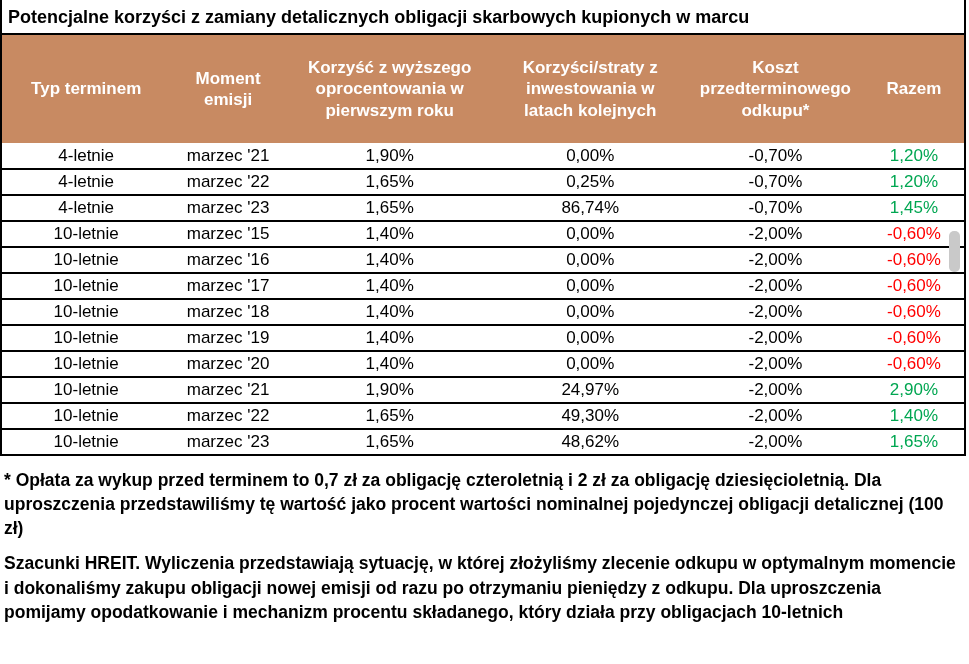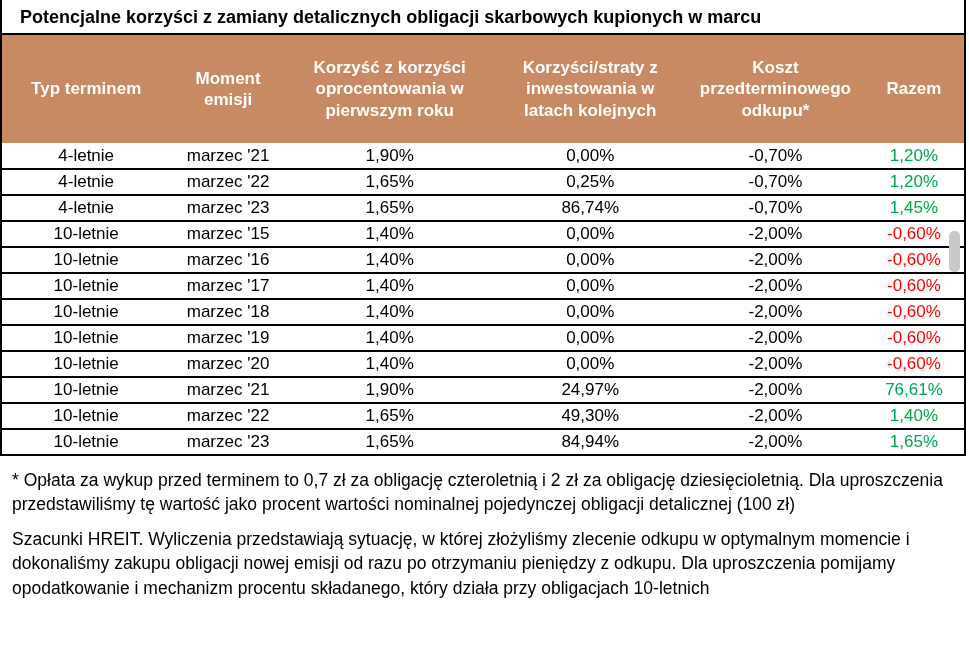--- a/index.html
+++ b/index.html
@@ -12,21 +12,21 @@
   }
   .table-wrap {
     position: relative;
     width: 966px;
     border-left: 2px solid #000;
     border-right: 2px solid #000;
   }
   .title {
     font-size: 18px;
     font-weight: bold;
-    padding: 7px 2px 5px 18px;
+    padding: 7px 2px 5px 6px;
     border-bottom: 2px solid #000;
     white-space: nowrap;
   }
   table.bonds {
     width: 100%;
     border-collapse: collapse;
     table-layout: fixed;
   }
   table.bonds col.c1 { width: 17.5%; }
   table.bonds col.c2 { width: 12.0%; }
@@ -52,23 +52,24 @@
     padding: 1px 2px;
     border-bottom: 2px solid #000;
     vertical-align: middle;
     background: #fff;
   }
   td.razem { font-weight: normal; }
   td.razem[data-status="positive"] { color: var(--positive, #00A651); }
   td.razem[data-status="negative"] { color: var(--negative, #FF0000); }
   .footnotes {
     width: 956px;
-    padding-left: 12px;
+    padding-left: 4px;
     font-size: 17.5px;
     line-height: 1.38;
+    font-weight: bold;
   }
   .footnote-1 { margin-top: 12px; }
   .footnote-2 { margin-top: 11px; }
   .scroll-thumb {
     position: absolute;
     left: 949px;
     top: 231px;
     width: 11px;
     height: 41px;
     background: #c9c9c9;
@@ -88,21 +89,21 @@
         <col class="c2">
         <col class="c3">
         <col class="c4">
         <col class="c5">
         <col class="c6">
     </colgroup>
     <thead>
       <tr>
         <th>Typ terminem</th>
         <th>Moment emisji</th>
-        <th>Korzyść z korzyści oprocentowania w pierwszym roku</th>
+        <th>Korzyść z wyższego oprocentowania w pierwszym roku</th>
         <th>Korzyści/straty z inwestowania w latach kolejnych</th>
         <th>Koszt przedterminowego odkupu*</th>
         <th>Razem</th>
       </tr>
     </thead>
     <tbody>
       <tr>
         <td>4-letnie</td>
         <td>marzec '21</td>
         <td>1,90%</td>
@@ -173,35 +174,35 @@
         <td>0,00%</td>
         <td>-2,00%</td>
         <td class="razem" data-status="negative">-0,60%</td>
       </tr>
       <tr>
         <td>10-letnie</td>
         <td>marzec '21</td>
         <td>1,90%</td>
         <td>24,97%</td>
         <td>-2,00%</td>
-        <td class="razem" data-status="positive">76,61%</td>
+        <td class="razem" data-status="positive">2,90%</td>
       </tr>
       <tr>
         <td>10-letnie</td>
         <td>marzec '22</td>
         <td>1,65%</td>
         <td>49,30%</td>
         <td>-2,00%</td>
         <td class="razem" data-status="positive">1,40%</td>
       </tr>
       <tr>
         <td>10-letnie</td>
         <td>marzec '23</td>
         <td>1,65%</td>
-        <td>84,94%</td>
+        <td>48,62%</td>
         <td>-2,00%</td>
         <td class="razem" data-status="positive">1,65%</td>
       </tr>
     </tbody>
   </table>
 </div>
 
 <div class="footnotes">
   <p class="footnote-1">* Opłata za wykup przed terminem to 0,7 zł za obligację czteroletnią i 2 zł za obligację dziesięcioletnią. Dla uproszczenia przedstawiliśmy tę wartość jako procent wartości nominalnej pojedynczej obligacji detalicznej (100 zł)</p>
   <p class="footnote-2">Szacunki HREIT. Wyliczenia przedstawiają sytuację, w której złożyliśmy zlecenie odkupu w optymalnym momencie i dokonaliśmy zakupu obligacji nowej emisji od razu po otrzymaniu pieniędzy z odkupu. Dla uproszczenia pomijamy opodatkowanie i mechanizm procentu składanego, który działa przy obligacjach 10-letnich</p>

